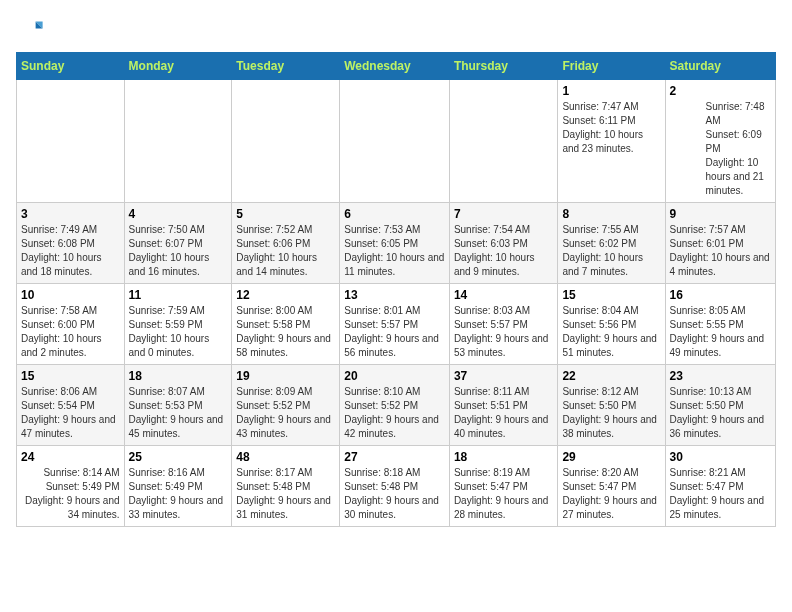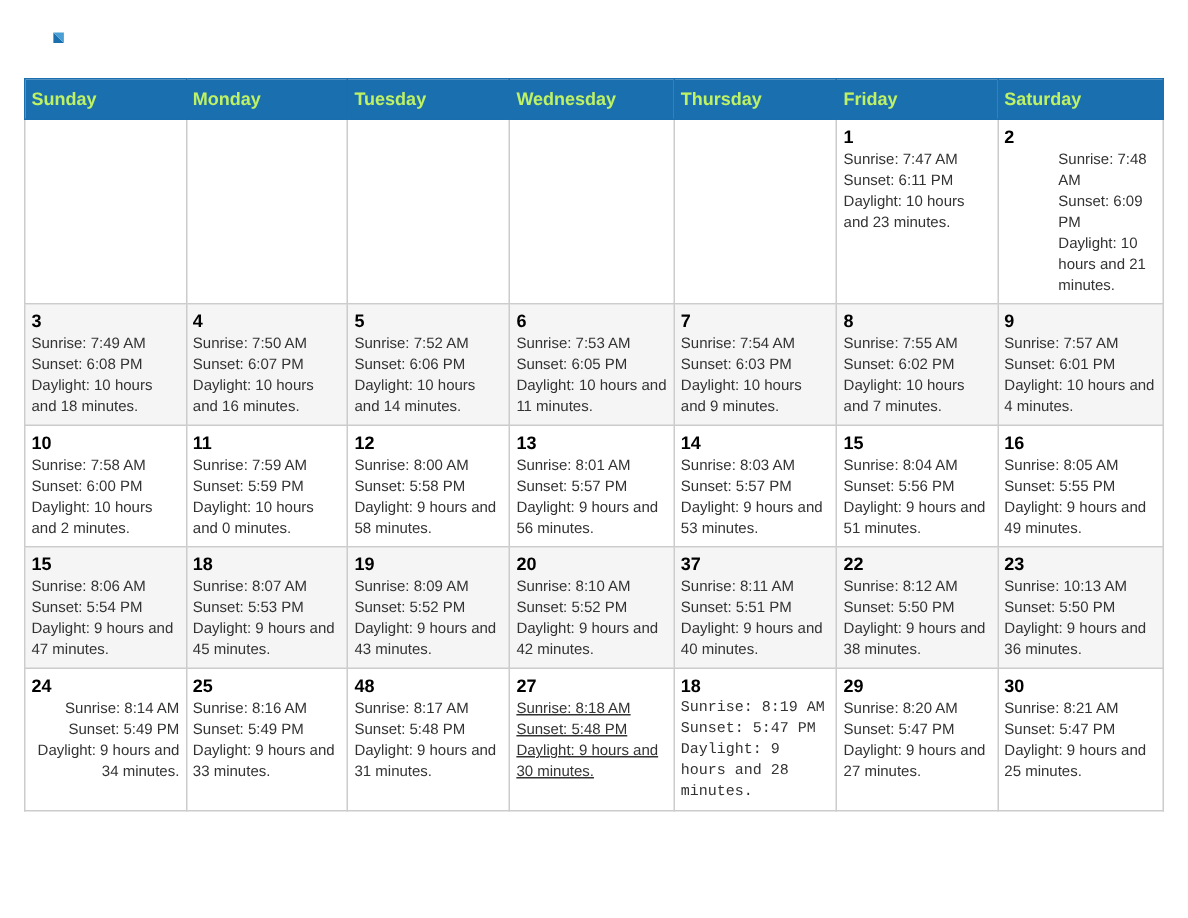--- a/index.html
+++ b/index.html
@@ -291,27 +291,27 @@
 Daylight: 9 hours and 33 minutes.</div>
         </td>
         <td>
           <span class="day-num">48</span>
           <div class="day-info" style="white-space: pre-line;">Sunrise: 8:17 AM
 Sunset: 5:48 PM
 Daylight: 9 hours and 31 minutes.</div>
         </td>
         <td>
           <span class="day-num">27</span>
-          <div class="day-info" style="white-space: pre-line; text-decoration: underline;">Sunrise: 8:18 AM
+          <div class="day-info" style="white-space: pre-line;">Sunrise: 8:18 AM
 Sunset: 5:48 PM
 Daylight: 9 hours and 30 minutes.</div>
         </td>
         <td>
           <span class="day-num">18</span>
-          <div class="day-info" style="white-space: pre-line; font-family: Liberation Mono, monospace;">Sunrise: 8:19 AM
+          <div class="day-info" style="white-space: pre-line;">Sunrise: 8:19 AM
 Sunset: 5:47 PM
 Daylight: 9 hours and 28 minutes.</div>
         </td>
         <td>
           <span class="day-num">29</span>
           <div class="day-info" style="white-space: pre-line;">Sunrise: 8:20 AM
 Sunset: 5:47 PM
 Daylight: 9 hours and 27 minutes.</div>
         </td>
         <td>

